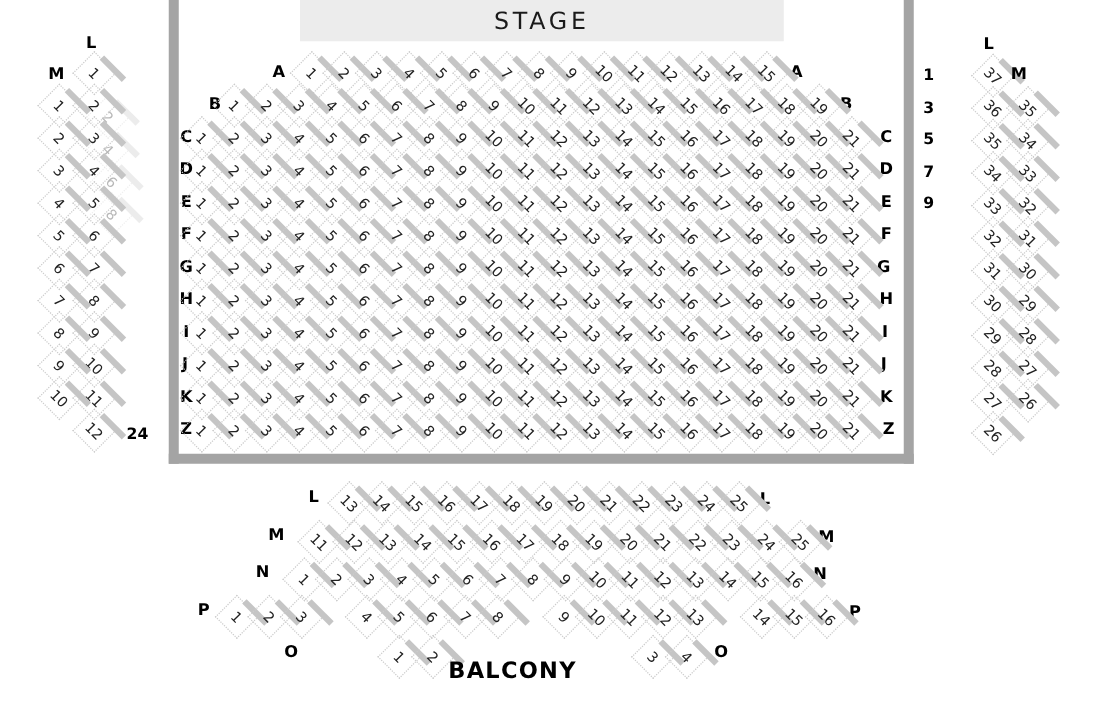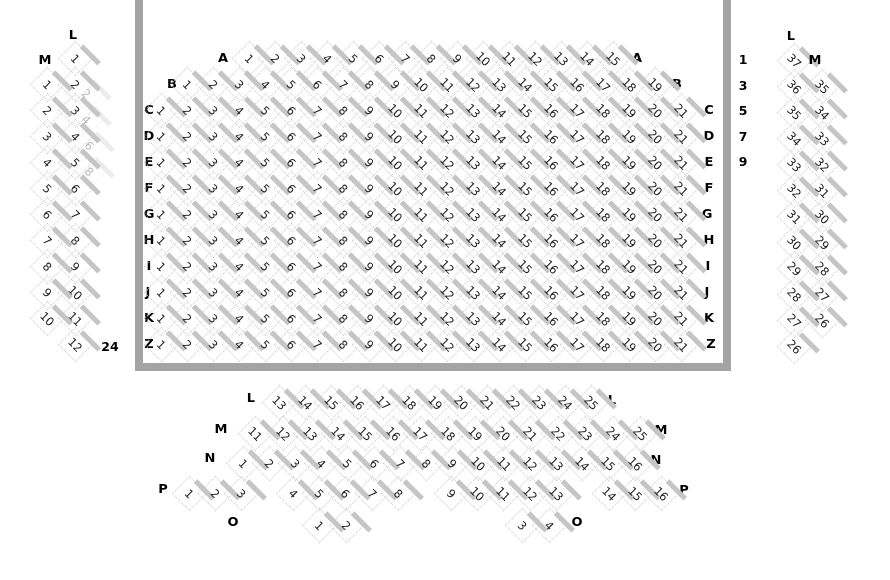--- a/index.html
+++ b/index.html
@@ -36,20 +36,23 @@
   .rowlab{
     position:absolute;transform:translate(-50%,-58%);
     font-size:13px;font-weight:bold;color:#000;white-space:nowrap;
   }
   .numlab{font-size:12.5px;}
 </style>
 </head>
 <body>
 
 <div id="chart" style="--frame: #a4a4a4; --stage_bg: #ececec; --seat_border: #cccccc; --seat_back: #c5c5c5; --number: #222222;">
+  <div id="stage">
+    <span>STAGE</span>
+  </div>
   <div class="frame" id="frame-left" style="left: 135px; top: 0px; width: 8px; height: 371px;"></div>
   <div class="frame" id="frame-right" style="left: 723px; top: 0px; width: 8px; height: 371px;"></div>
   <div class="frame" id="frame-bottom" style="left: 135px; top: 363px; width: 596px; height: 8px;"></div>
   <div id="seats-layer">
       <div class="rowlab" style="left: 223px; top: 59px;">A</div>
       <div class="rowlab" style="left: 637px; top: 59px;">A</div>
       <div class="seat" style="left: 237px; top: 46px;">
         <span class="sb"></span>
         <span class="sn">1</span>
       </div>
@@ -1509,13 +1512,14 @@
       </div>
       <div class="seat" style="left: 510px; top: 513px;">
         <span class="sb"></span>
         <span class="sn">3</span>
       </div>
       <div class="seat" style="left: 537px; top: 513px;">
         <span class="sb"></span>
         <span class="sn">4</span>
       </div>
     </div>
+  <div id="balcony-title">BALCONY</div>
 </div>
 
 </body></html>

